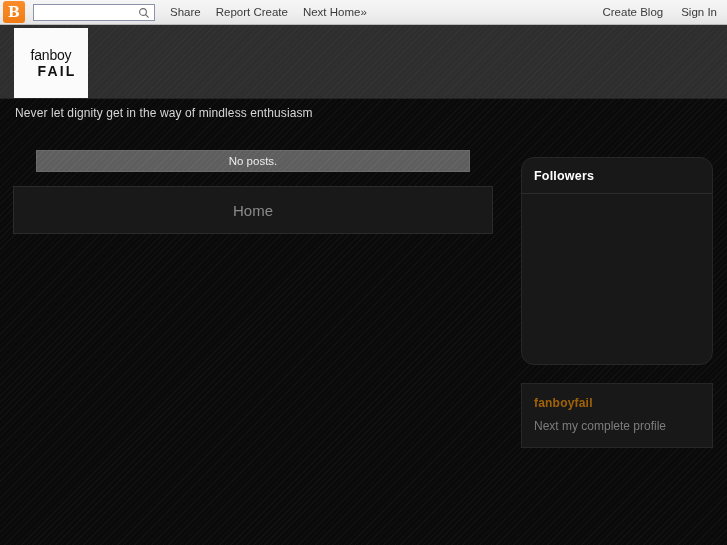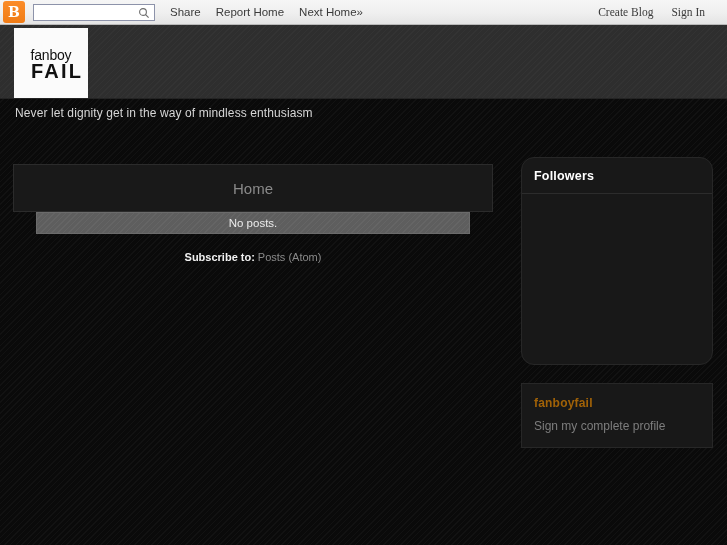--- a/index.html
+++ b/index.html
@@ -88,22 +88,21 @@
     margin-left: 15px;
     color: #3a3a3a;
     text-decoration: none;
     font-size: 11.5px;
     white-space: nowrap;
   }
   .nav-right {
     margin-left: auto;
     display: flex;
     align-items: center;
-    padding-right: 22px;
-    font-family: Liberation Serif, serif;
+    padding-right: 10px;
   }
   .nav-right .nav-link { margin-left: 18px; }
 
   
   #header-band {
     position: absolute;
     top: 25px; left: 0;
     width: 727px;
     height: 74px;
     background-color: #2e2e2e;
@@ -131,21 +130,21 @@
   }
   #logo-box .l1 {
     color: #111111;
     font-size: 14px;
     line-height: 16px;
     font-weight: normal;
     letter-spacing: -0.2px;
   }
   #logo-box .l2 {
     color: #111111;
-    font-size: 20px;
+    font-size: 14px;
     line-height: 17px;
     font-weight: bold;
     letter-spacing: 2.2px;
     margin-left: 12px;
   }
   #tagline {
     position: absolute;
     left: 15px;
     top: 106px;
     font-size: 12px;
@@ -266,61 +265,58 @@
     <input type="text" placeholder="" style="">
     <span class="magnifier">
       <svg width="12" height="12" viewBox="0 0 12 12">
         <circle cx="5" cy="5" r="3.4" fill="none" stroke="#6d6d6d" stroke-width="1.1"></circle>
         <line x1="7.6" y1="7.6" x2="10.6" y2="10.6" stroke="#6d6d6d" stroke-width="1.1"></line>
       </svg>
     </span>
   </div>
 
   <a class="nav-link" href="#">Share</a>
-  <a class="nav-link" href="#">Report Home</a>
+  <a class="nav-link" href="#">Report Create</a>
   <a class="nav-link" href="#">Next Home»</a>
 
   <div class="nav-right">
     <a class="nav-link" href="#">Create Blog</a>
     <a class="nav-link" href="#">Sign In</a>
   </div>
 </div>
 
 <div id="header-band"></div>
 
 <div id="logo-box">
   <div class="l1">fanboy</div>
   <div class="l2">FAIL</div>
 </div>
 
 <div id="tagline">Never let dignity get in the way of mindless enthusiasm</div>
 
 <div id="main-col">
 
+  <div id="no-posts">
+    <span>No posts.</span>
+  </div>
+
   <div id="home-panel">
     <a href="#">Home</a>
   </div>
 
-  <div id="no-posts">
-    <span>No posts.</span>
-  </div>
-
-  <div id="subscribe">
-    <span class="sub-label">Subscribe to:</span><a class="sub-link" href="#">Posts (Atom)</a>
-  </div>
 
 </div>
 
 <div id="sidebar">
 
   <div class="widget" id="followers-widget">
     <h2>Followers</h2>
     <div class="wbody"></div>
   </div>
 
   <div class="widget" id="about-widget">
     <div class="wbody">
       <div class="profile-name">fanboyfail</div>
-      <a class="profile-link" href="#">Sign my complete profile</a>
+      <a class="profile-link" href="#">Next my complete profile</a>
     </div>
   </div>
 
 </div>
 
 </body></html>

